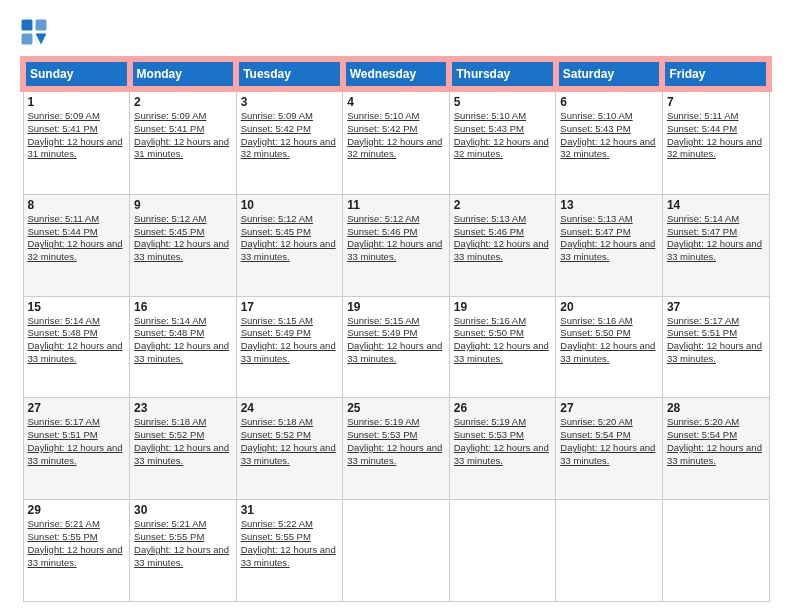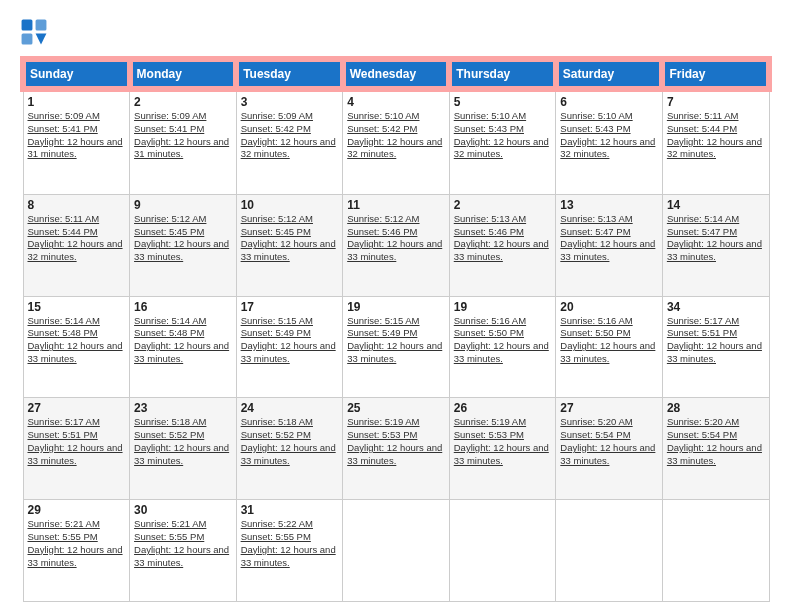--- a/index.html
+++ b/index.html
@@ -212,21 +212,21 @@
           </td>
           <td>
             <span class="day-num">19</span>
             <div class="day-info">Sunrise: 5:16 AM<br>Sunset: 5:50 PM<br>Daylight: 12 hours and 33 minutes.</div>
           </td>
           <td>
             <span class="day-num">20</span>
             <div class="day-info">Sunrise: 5:16 AM<br>Sunset: 5:50 PM<br>Daylight: 12 hours and 33 minutes.</div>
           </td>
           <td>
-            <span class="day-num">34</span>
+            <span class="day-num">37</span>
             <div class="day-info">Sunrise: 5:17 AM<br>Sunset: 5:51 PM<br>Daylight: 12 hours and 33 minutes.</div>
           </td>
         </tr>
         <tr>
           <td>
             <span class="day-num">27</span>
             <div class="day-info">Sunrise: 5:17 AM<br>Sunset: 5:51 PM<br>Daylight: 12 hours and 33 minutes.</div>
           </td>
           <td>
             <span class="day-num">23</span>

